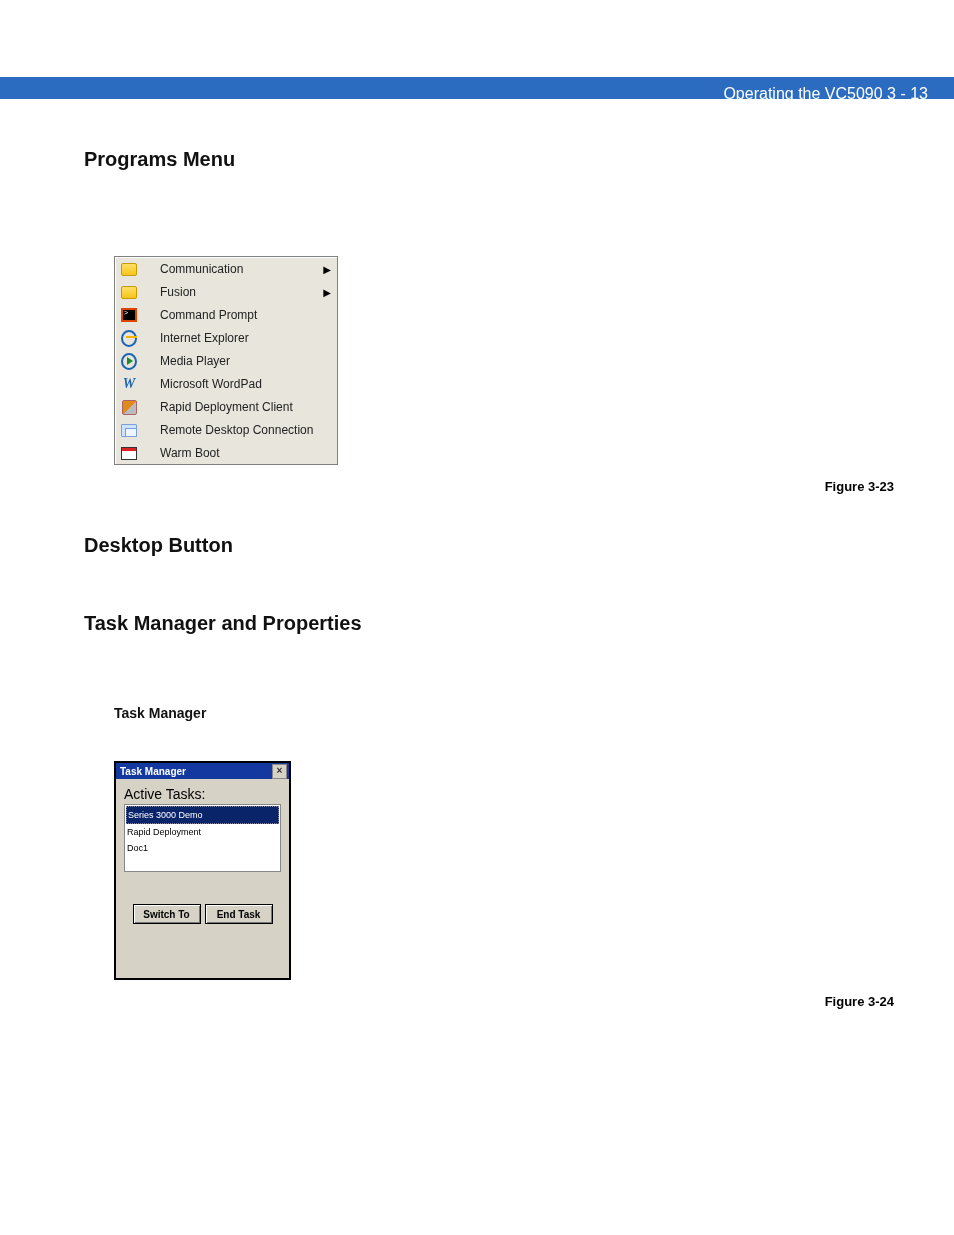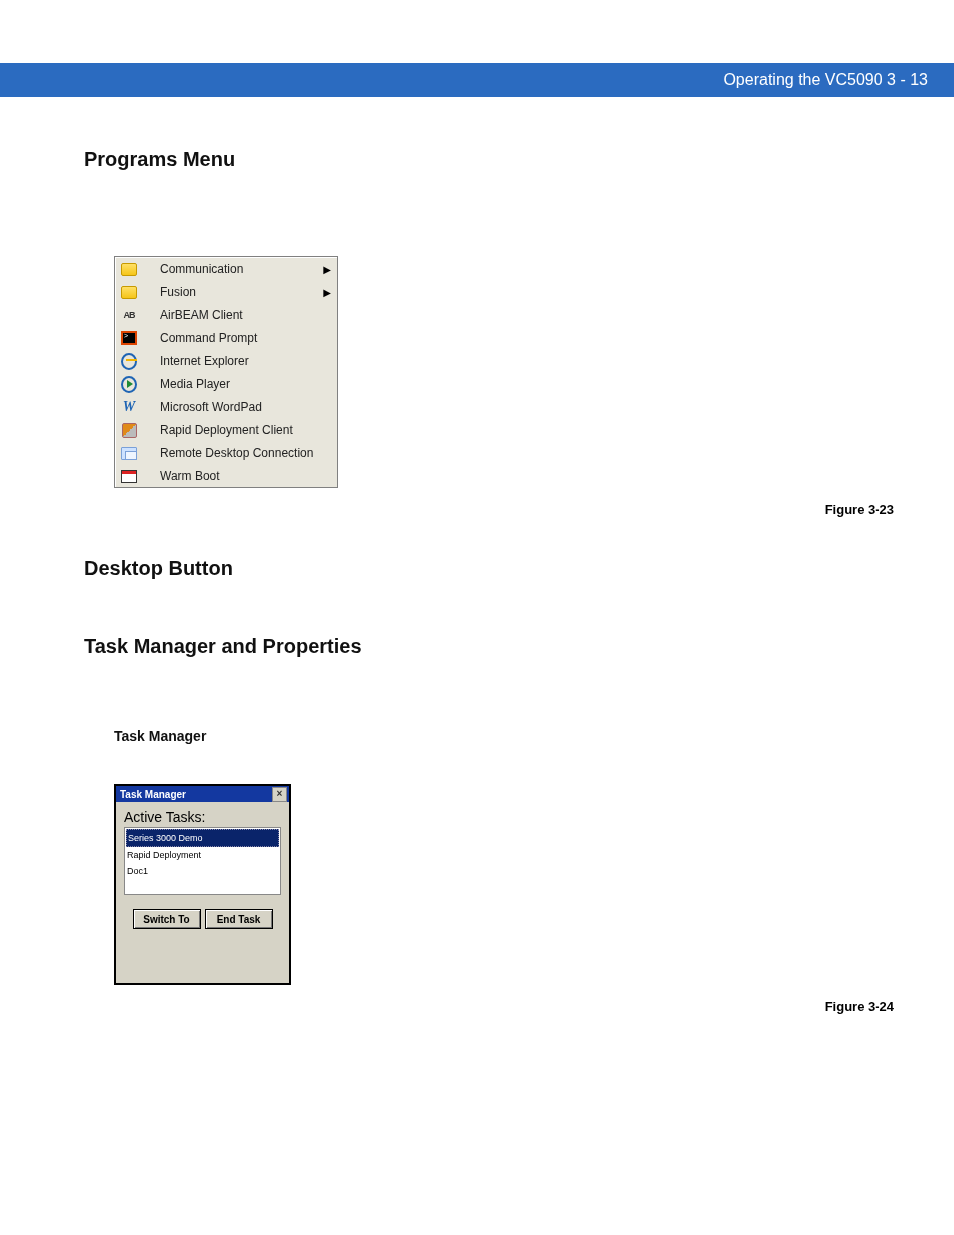--- a/index.html
+++ b/index.html
@@ -1,17 +1,17 @@
 <!DOCTYPE html>
 <html><head>
 <meta charset="utf-8">
 <style>
   html, body { margin: 0; padding: 0; font-family: Arial, Helvetica, sans-serif; }
   .page { width: 954px; height: 1235px; background: #fff; position: relative; }
-  .header-band { position: absolute; left: 0; right: 0; top: 63px; height: 34px; background: #2b6bc0; padding-left: 16px; }
+  .header-band { position: absolute; left: 0; right: 0; top: 77px; height: 22px; background: #2b6bc0; padding-left: 16px; }
   .header-text { color: #fff; font-size: 16px; font-family: Arial, sans-serif; position: absolute; right: 26px; top: 8px; }
   .content { position: absolute; left: 84px; right: 60px; top: 148px; }
   .h1 { font-family: Arial, sans-serif; font-weight: bold; font-size: 20px; color: #111; margin: 0 0 85px 0; }
   .h2 { font-family: Arial, sans-serif; font-weight: bold; font-size: 14px; color: #111; margin: 0 0 10px 0; }
   .fig-caption { font-family: Arial, sans-serif; font-weight: bold; font-size: 13px; margin-top: 14px; text-align: right; }
 
   
   .programs-menu { width: 222px; border: 1px solid #808080; background: #e8e6dc;
                    box-shadow: 1px 1px 0 #fff inset; margin-left: 30px; margin-bottom: 6px; }
   .pm-item { display: flex; align-items: center; gap: 23px; padding: 4px 6px 3px 6px;
@@ -45,21 +45,21 @@
                font-family: Tahoma, Arial, sans-serif; font-size: 10px; }
   .tm-title  { height: 16px; background: linear-gradient(#1338a0,#1338a0); color: #fff;
                display:flex; align-items:center; padding:0 2px 0 4px; font-weight:bold; font-size:10px;}
   .tm-close  { width:13px;height:13px;background:#d6d3c6;border:1px solid #888;margin-left:auto;
                display:flex;align-items:center;justify-content:center;color:#333;font-size:10px;line-height:1;}
   .tm-body   { padding: 7px 8px 14px 8px; }
   .tm-label  { font-size:14px; margin-bottom:2px; }
   .tm-list   { height: 64px; border:1px solid #888; background:#fff; padding:1px; overflow:hidden;}
   .tm-list .row { padding:3px 1px; font-size:9px; white-space:nowrap; }
   .tm-list .row.sel { background:#0a246a; color:#fff; border:1px dotted #88a; }
-  .tm-buttons{ display:flex; gap:4px; justify-content:center; margin-top:14px; }
+  .tm-buttons{ display:flex; gap:4px; justify-content:center; margin-top:32px; }
   .tm-btn    { width:66px;height:18px;border:1px solid #000;background:#d6d3c6;
                font-size:10px;font-weight:bold;display:flex;align-items:center;justify-content:center;
                box-shadow: 1px 1px 0 #fff inset, -1px -1px 0 #777 inset; }
 
   .section-gap-sm { height: 40px; }
 </style>
 </head>
 <body>
 
 <div class="page">
@@ -80,26 +80,20 @@
           </span>
           <span>Communication</span>
           <span class="pm-arrow">▶</span>
         </div>
         <div class="pm-item">
           <span class="pm-icon">
             <span class="folder-y"></span>
           </span>
           <span>Fusion</span>
           <span class="pm-arrow">▶</span>
-        </div>
-        <div class="pm-item">
-          <span class="pm-icon">
-            <span class="ab-icon">AB</span>
-          </span>
-          <span>AirBEAM Client</span>
         </div>
         <div class="pm-item">
           <span class="pm-icon">
             <span class="cmd-icon"></span>
           </span>
           <span>Command Prompt</span>
         </div>
         <div class="pm-item">
           <span class="pm-icon">
             <span class="ie-icon"></span>

